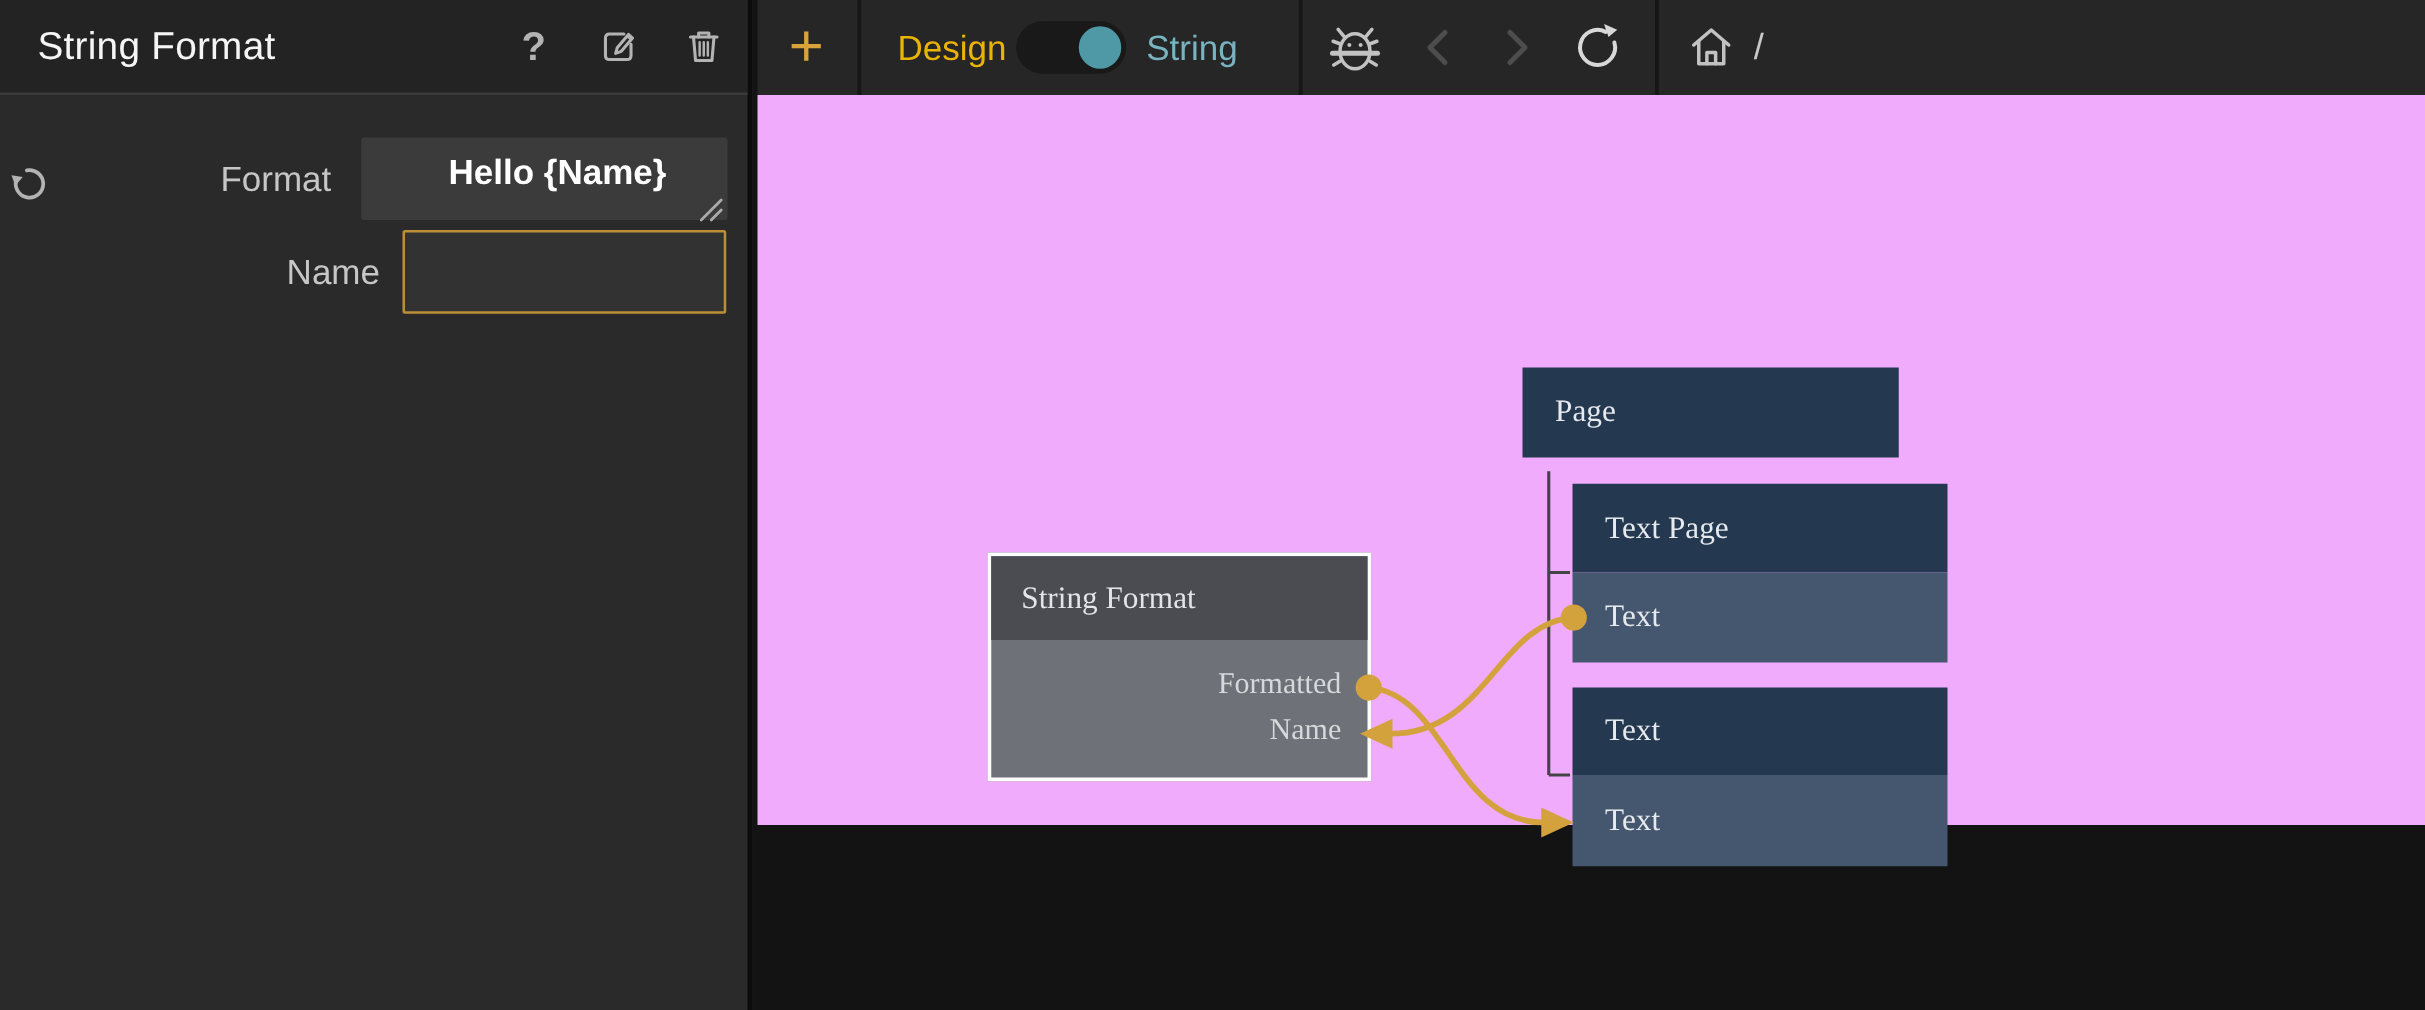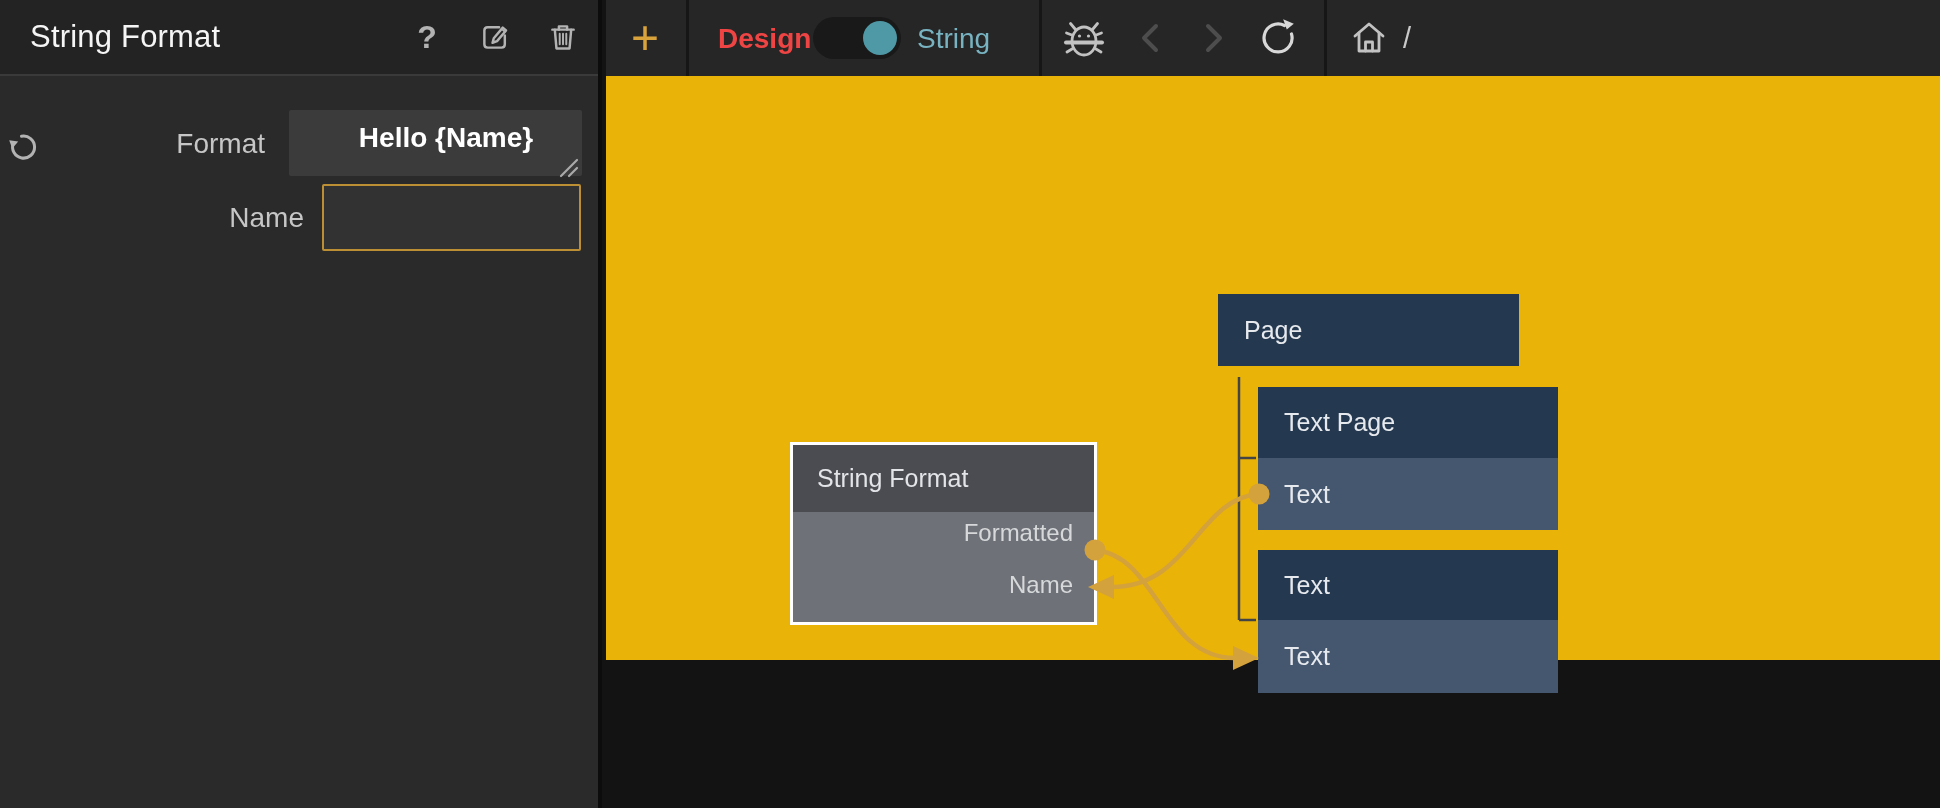--- a/index.html
+++ b/index.html
@@ -32,47 +32,47 @@
   .name-input{
     position:absolute;left:322px;top:108px;width:259px;height:67px;
     background:#323232;border:2px solid #bd8f35;border-radius:2px;outline:none;
     color:#ffffff;font-size:28px;font-family:inherit;padding:0 16px;
   }
   
   .toolbar{position:absolute;left:606px;top:0;width:1334px;height:76px;background:#262626;}
   .tb-divider{position:absolute;top:0;width:3px;height:76px;background:#161616;}
   .add-btn{position:absolute;left:8px;top:0;width:62px;height:76px;background:none;border:none;cursor:pointer;
     color:#d9a33c;font-size:48px;font-weight:300;line-height:70px;font-family:inherit;}
-  .design-label{position:absolute;left:112px;top:23px;font-size:28px;color:#ef4444;cursor:pointer;font-weight:bold;}
+  .design-label{position:absolute;left:112px;top:23px;font-size:28px;color:#eab308;cursor:pointer;}
   .mode-toggle{position:absolute;left:207px;top:17px;width:88px;height:42px;border-radius:21px;background:#191919;border:none;cursor:pointer;padding:0;}
   .toggle-knob{position:absolute;right:4px;top:4px;width:34px;height:34px;border-radius:50%;background:#4f98a6;}
   .preview-label{position:absolute;left:311px;top:23px;font-size:28px;font-weight:500;color:#78b3c1;cursor:pointer;}
   .bug-btn{position:absolute;left:455px;top:15px;width:46px;height:46px;background:none;border:none;padding:0;cursor:pointer;}
   .nav-btn{position:absolute;top:18px;width:40px;height:40px;background:none;border:none;padding:0;cursor:pointer;}
   .back-btn{left:525px;} .fwd-btn{left:587px;} 
   .refresh-btn{position:absolute;left:650px;top:16px;width:44px;height:44px;background:none;border:none;padding:0;cursor:pointer;}
   .home-btn{position:absolute;left:742px;top:17px;width:42px;height:42px;background:none;border:none;padding:0;cursor:pointer;}
   .url-path{position:absolute;left:797px;top:22px;font-size:29px;color:#c9c9c9;}
   
-  .canvas{position:absolute;left:606px;top:76px;width:1334px;height:584px;background:#eab308;}
+  .canvas{position:absolute;left:606px;top:76px;width:1334px;height:584px;background:#f0abfc;font-family:Liberation Serif, serif;}
   .node{position:absolute;color:#e6e9ed;font-size:25px;}
   .node-title{padding-left:26px;white-space:nowrap;}
   .page-node{left:612px;top:218px;width:301px;height:72px;background:#243850;}
   .page-node .node-title{line-height:72px;}
   .ti-node{left:652px;top:311px;width:300px;}
   .ti-header{height:71px;background:#243850;line-height:71px;}
   .ti-row{height:72px;background:#45566f;line-height:72px;cursor:pointer;}
   .t-node{left:652px;top:474px;width:300px;}
   .t-header{height:70px;background:#243850;line-height:70px;}
   .t-row{height:73px;background:#45566f;line-height:73px;cursor:pointer;}
   .sf-node{left:184px;top:366px;width:307px;height:183px;border:3px solid #ffffff;background:#6e7177;cursor:pointer;}
   .sf-header{height:67px;background:#4a4c52;line-height:67px;}
   .sf-header .node-title{padding-left:24px;color:#e2e4e7;}
   .port-label{position:absolute;right:21px;font-size:24px;color:#d6d8da;white-space:nowrap;cursor:pointer;}
-  .port-formatted{top:74px;text-align:center;}
+  .port-formatted{top:89px;text-align:center;}
   .port-name{top:126px;}
   .connections{position:absolute;left:0;top:0;width:1334px;height:732px;pointer-events:none;}
 </style>
 </head>
 <body>
 
 <div id="app">
 
   <aside class="panel">
     <div class="panel-header">

